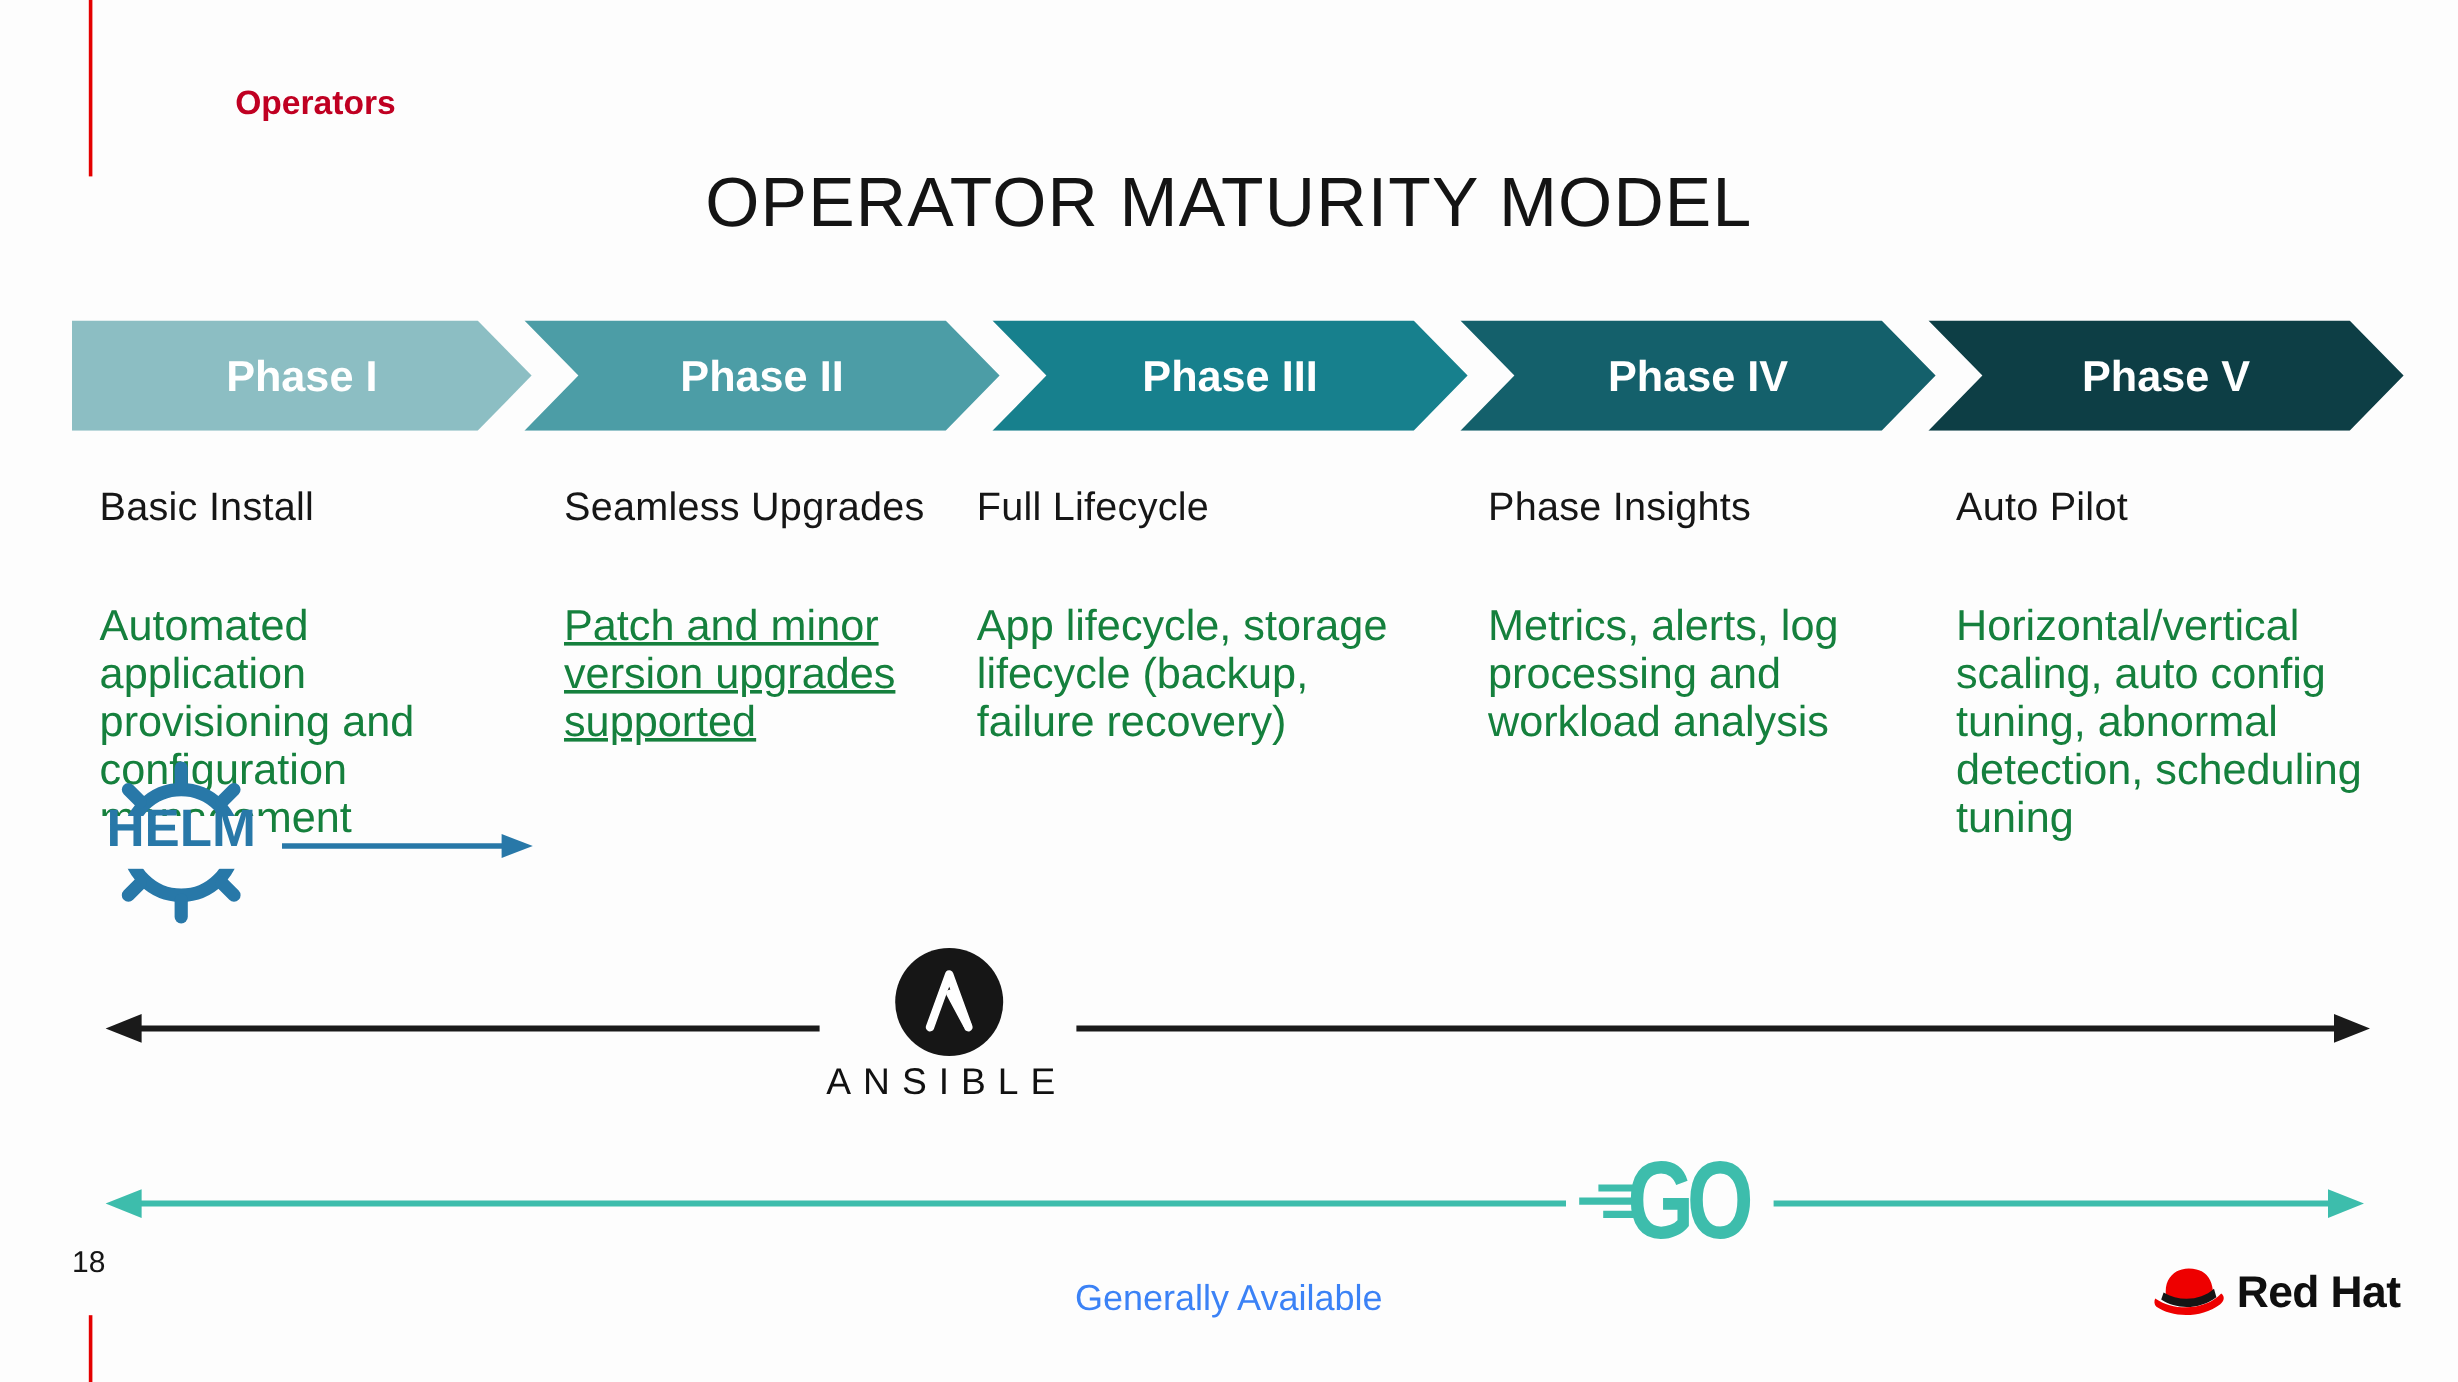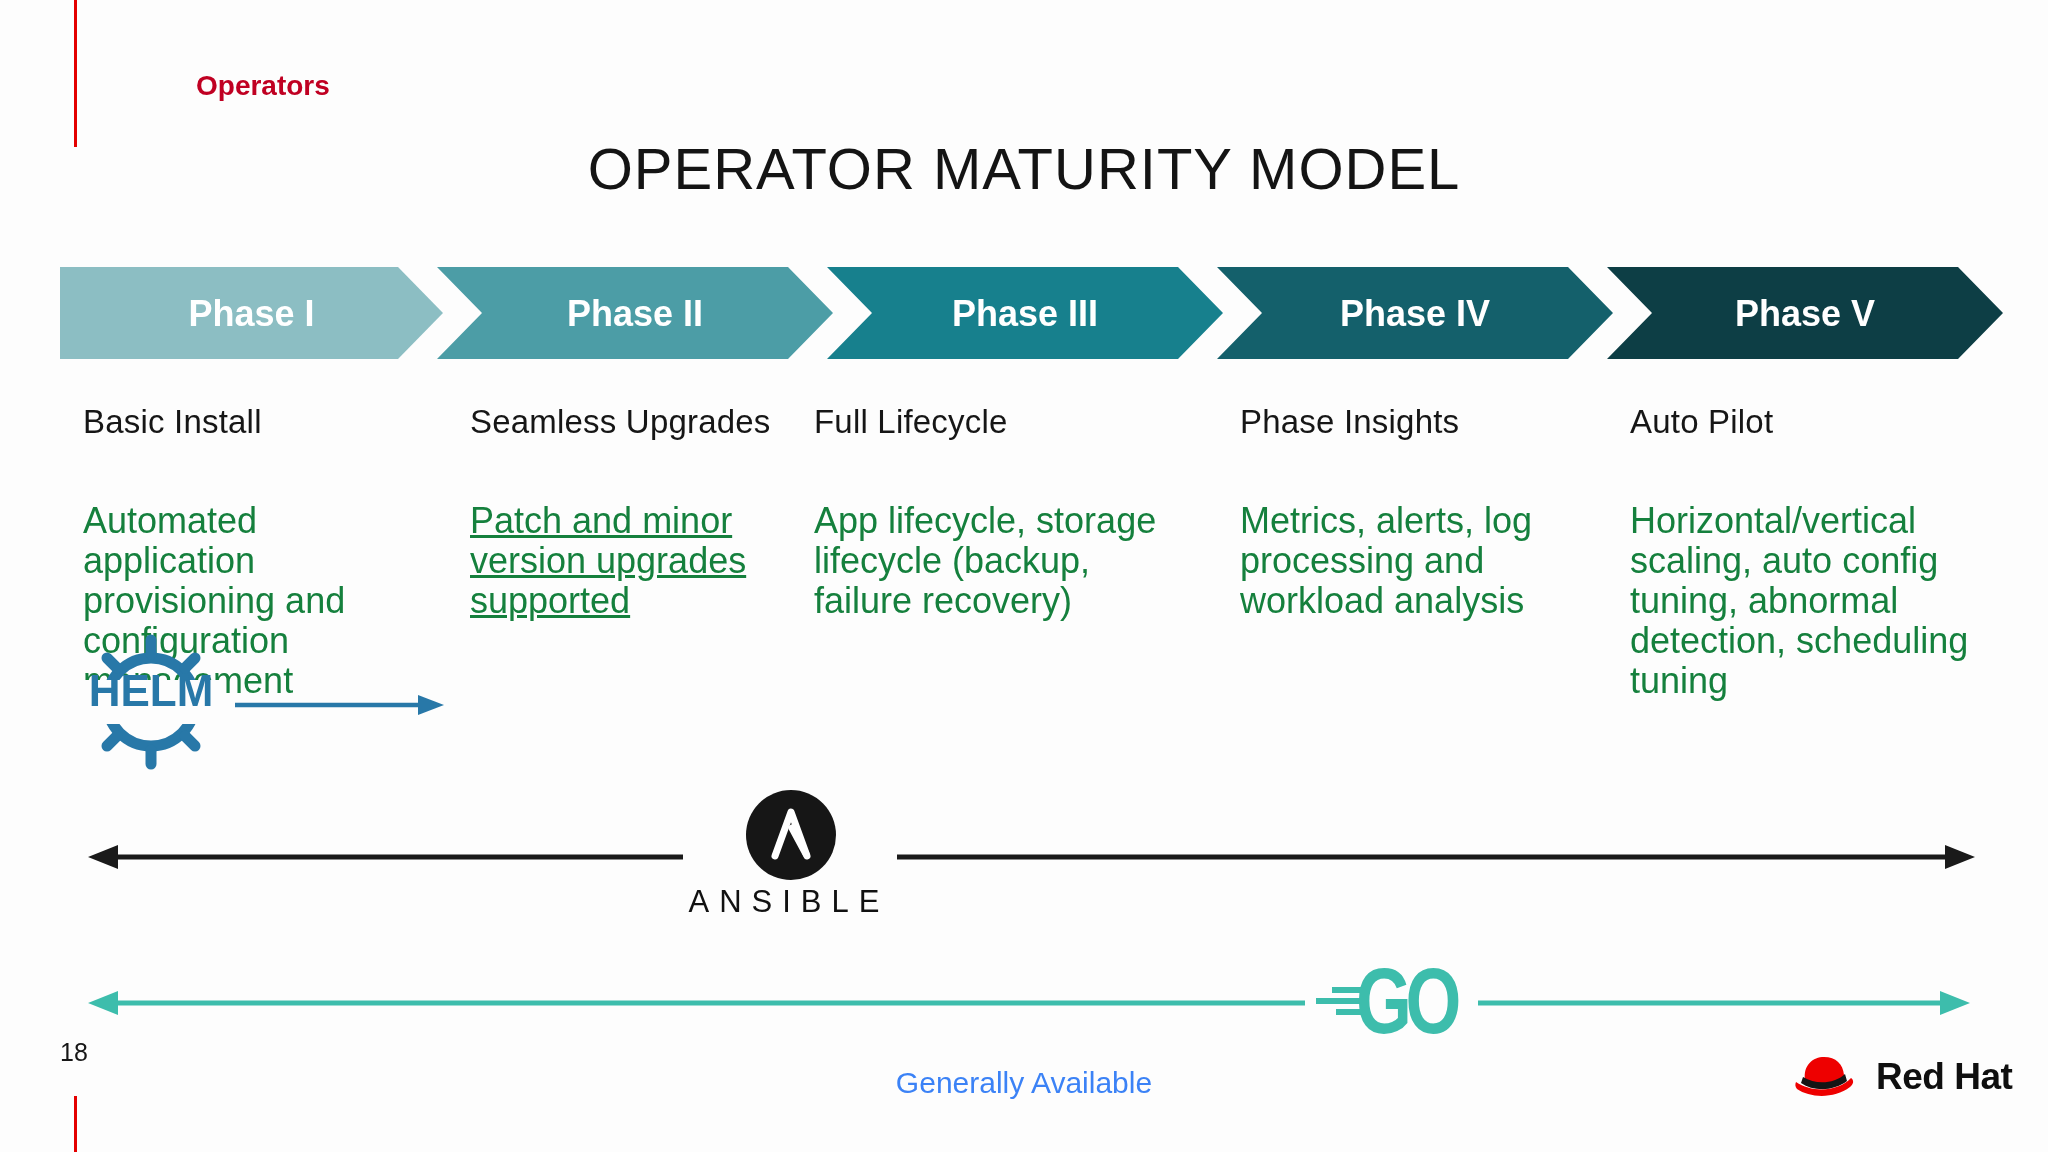--- a/index.html
+++ b/index.html
@@ -31,21 +31,21 @@
   #ansible-arrow{left:0;top:838px;}
   
   #go-arrow{left:0;top:985px;}
   #go-label{left:1356px;top:953px;font-size:92px;font-weight:700;letter-spacing:-8px;transform:scaleX(.78);transform-origin:left center;line-height:96px;}
   
   #page-number{left:60px;top:1038px;font-size:25px;color:#161616;}
   #red-line-bottom{left:74px;top:1096px;width:3px;height:56px;}
   #footer-note{left:0;top:1066px;width:100%;text-align:center;font-size:30px;color:#3b82f6;}
   #redhat-logo{left:1792px;top:1048px;width:260px;height:60px;}
   #redhat-hat{position:absolute;left:0;top:2px;}
-  #redhat-wordmark{position:absolute;left:84px;top:8px;font-size:37px;font-weight:700;letter-spacing:-.5px;color:#0f0f0f;white-space:nowrap;}
+  #redhat-wordmark{position:absolute;left:72px;top:8px;font-size:37px;font-weight:700;letter-spacing:-.5px;color:#0f0f0f;white-space:nowrap;}
 </style>
 </head>
 <body>
 
 <div id="red-line-top" class="abs" style="background: rgb(228, 0, 0);"></div>
 <div id="eyebrow" class="abs" style="color: rgb(192, 0, 34);">Operators</div>
 <div id="title" class="abs">OPERATOR MATURITY MODEL</div>
 
 <svg id="phase-bar" class="abs" viewBox="0 0 2048 92" xmlns="http://www.w3.org/2000/svg">
     <polygon points="60,0 398,0 443,46 398,92 60,92" fill="#8CBEC3"></polygon>

